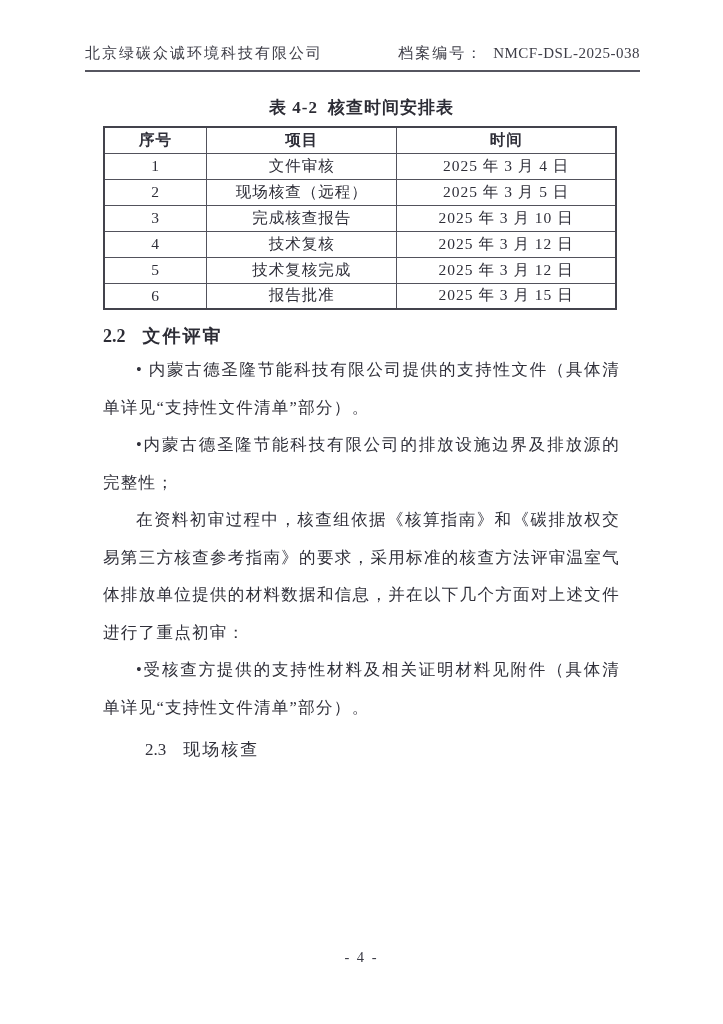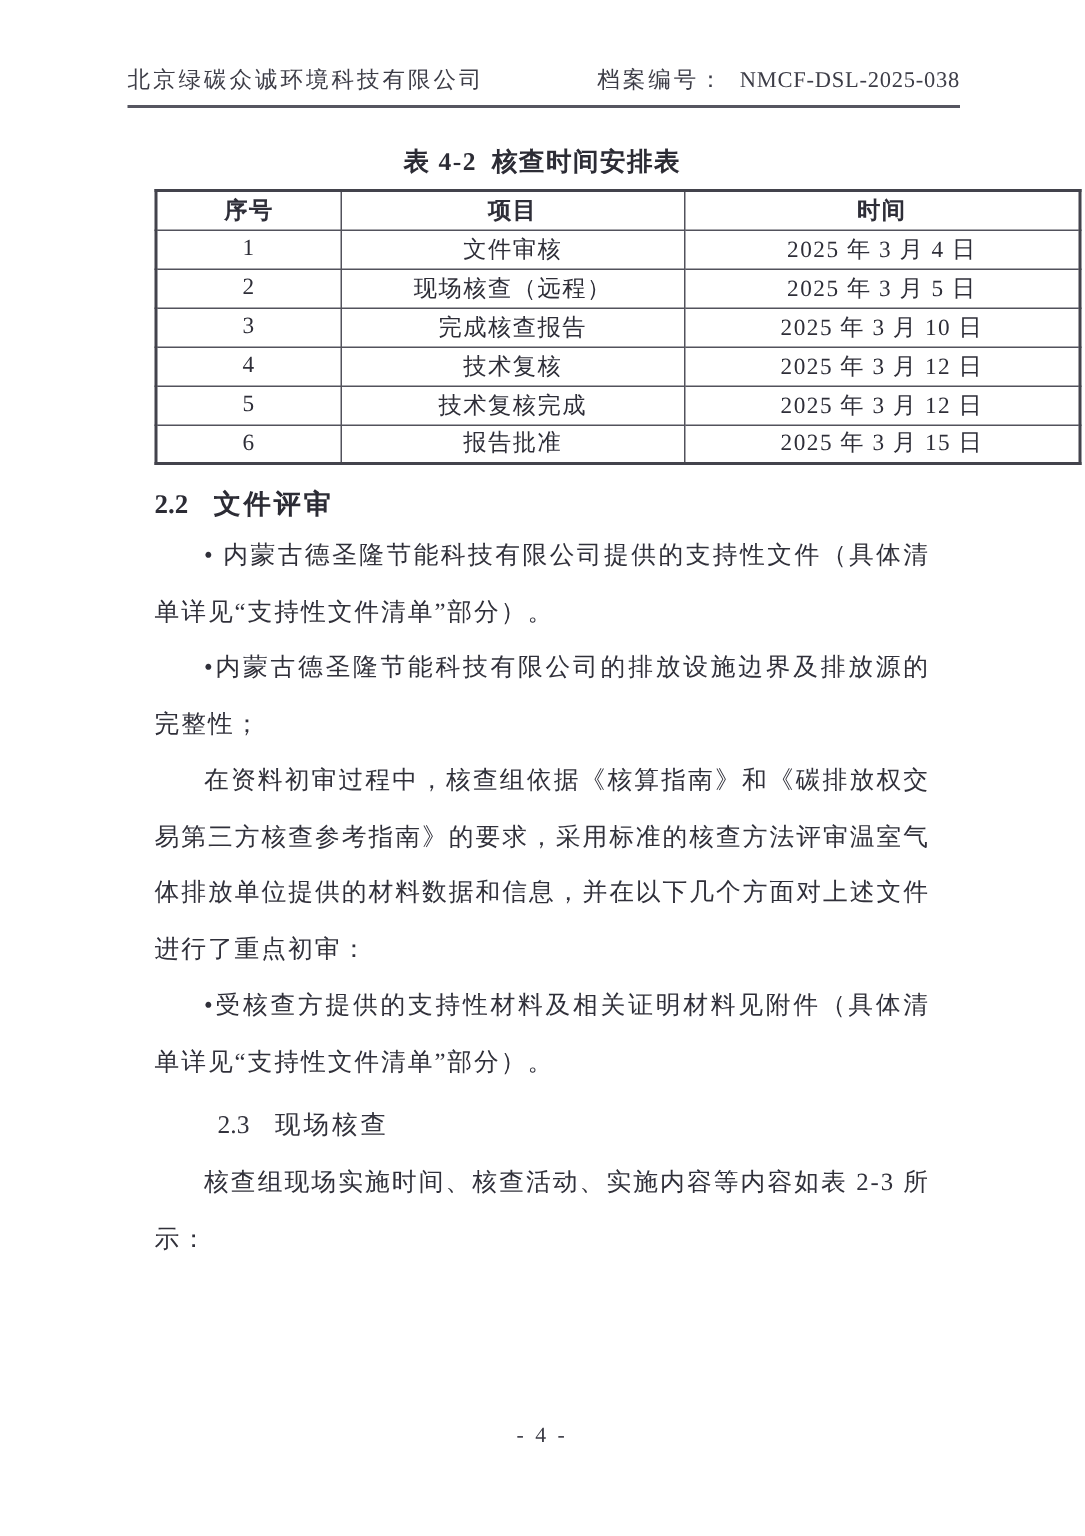--- a/index.html
+++ b/index.html
@@ -43,21 +43,21 @@
     text-align: center;
     font-weight: bold;
     font-size: 17px;
     letter-spacing: 1px;
     margin: 8px 0 7px 0;
     color: #2c2c35;
   }
   .table-title .tnum { margin-right: 10px; }
 
   table.schedule {
-    width: 618px;
+    width: 514px;
     border-collapse: collapse;
     border: 2px solid #43434c;
     font-size: 15.5px;
     color: #2e2e38;
   }
   table.schedule th, table.schedule td {
     border: 1px solid #52525c;
     text-align: center;
     vertical-align: middle;
     letter-spacing: 1px;
@@ -182,19 +182,18 @@
     <p class="para">• 内蒙古德圣隆节能科技有限公司提供的支持性文件（具体清单详见“支持性文件清单”部分）。</p>
     <p class="para">•内蒙古德圣隆节能科技有限公司的排放设施边界及排放源的完整性；</p>
     <p class="para">在资料初审过程中，核查组依据《核算指南》和《碳排放权交易第三方核查参考指南》的要求，采用标准的核查方法评审温室气体排放单位提供的材料数据和信息，并在以下几个方面对上述文件进行了重点初审：</p>
     <p class="para">•受核查方提供的支持性材料及相关证明材料见附件（具体清单详见“支持性文件清单”部分）。</p>
 
     <div class="sec-heading sub">
       <span class="num">2.3</span>
       <span class="txt">现场核查</span>
     </div>
 
-    <p class="para">核查组现场实施时间、核查活动、实施内容等内容如表 2-3 所示：</p>
 
   </div>
 
   <div class="footer">- 4 -</div>
 
 </div>
 
 </body></html>

